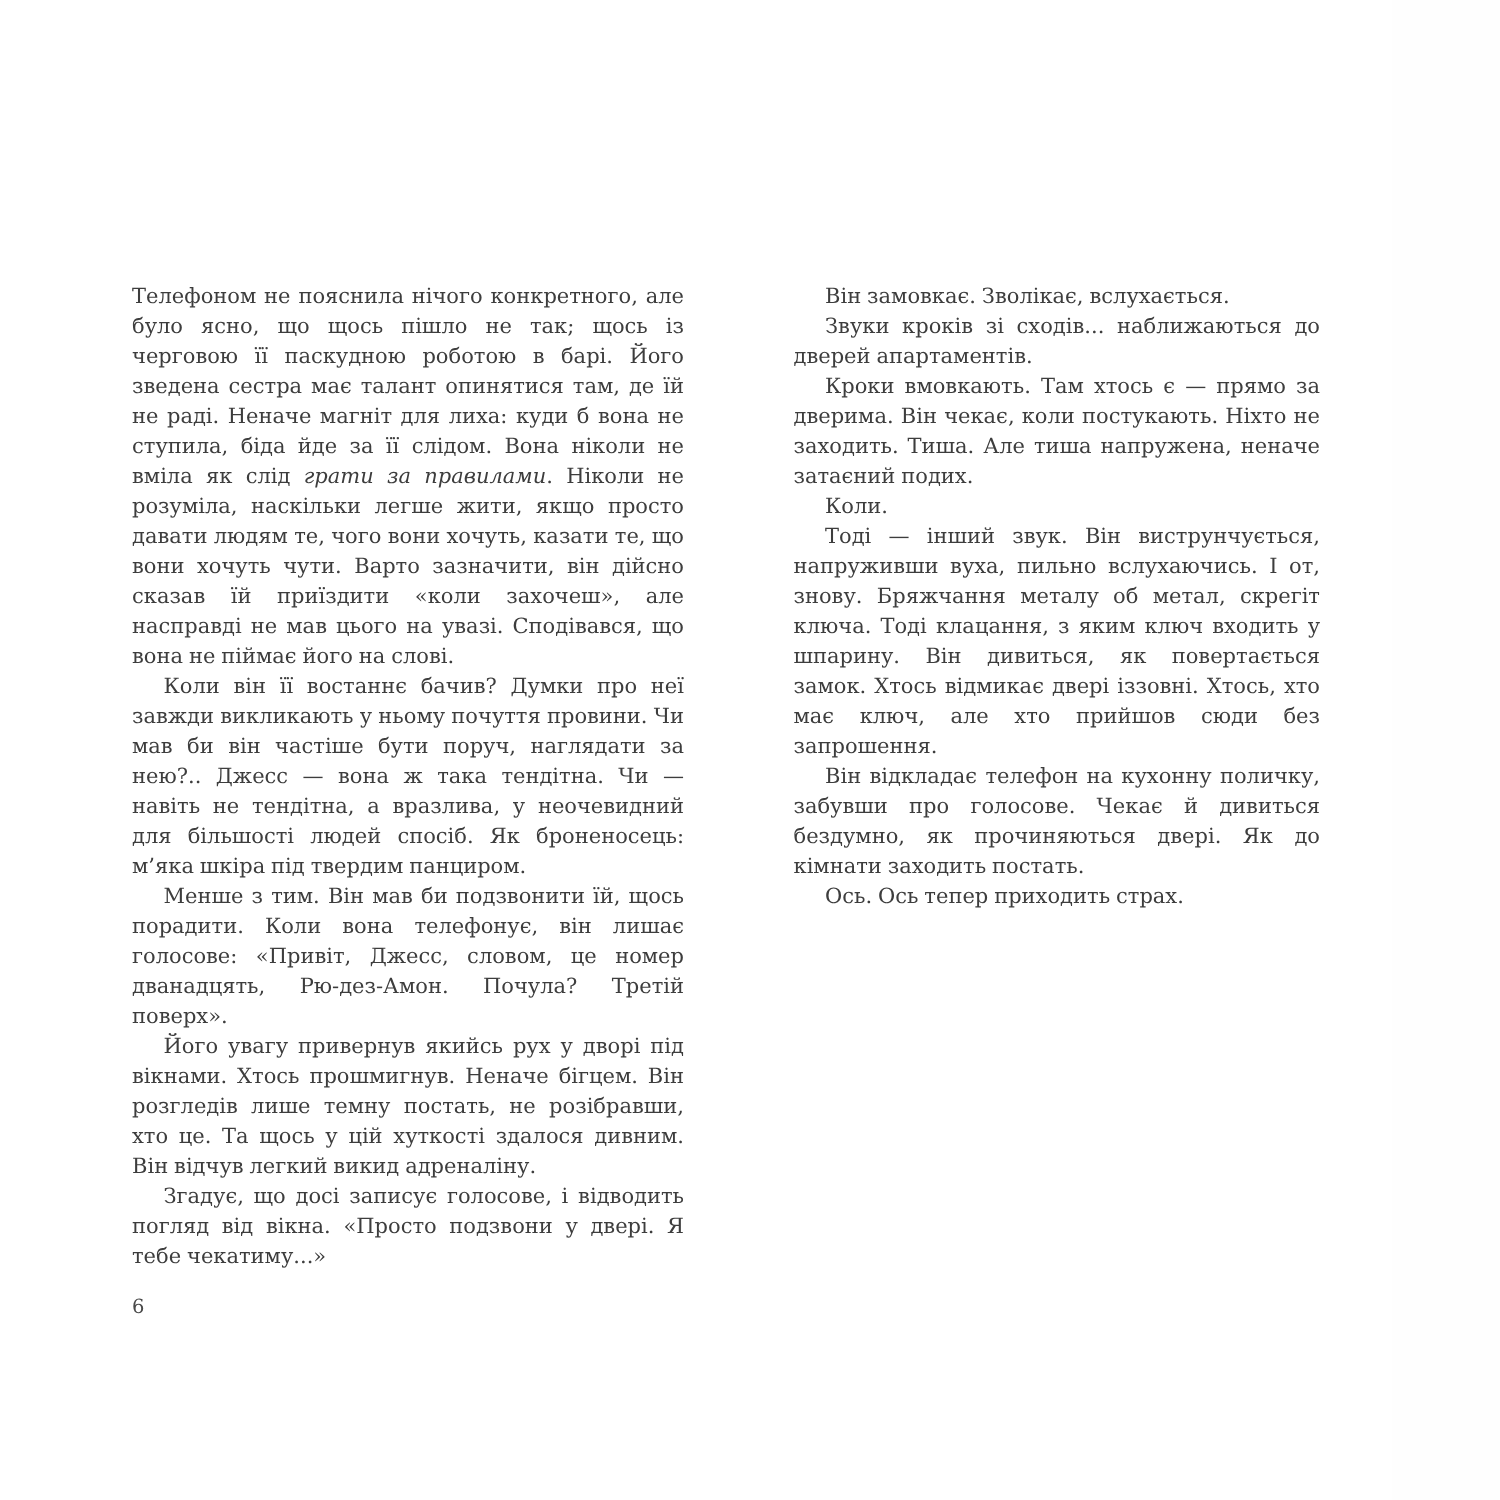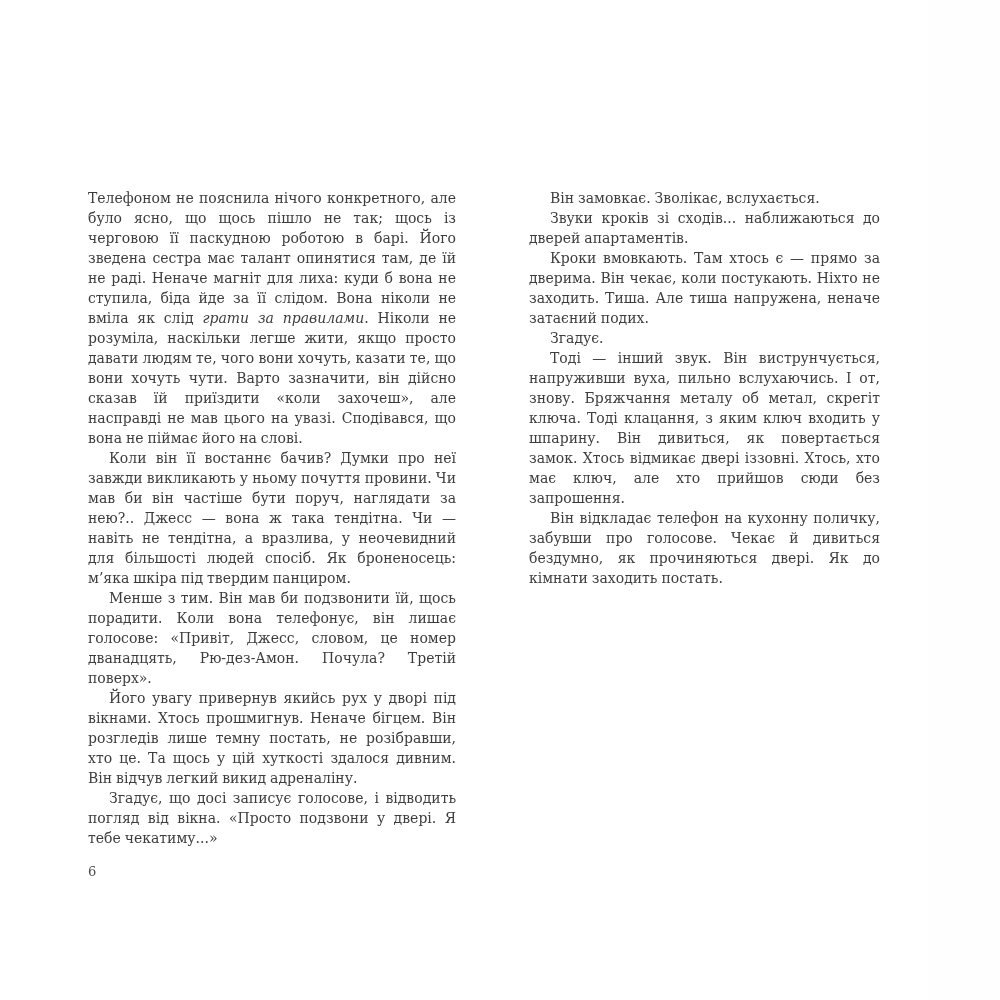--- a/index.html
+++ b/index.html
@@ -67,18 +67,19 @@
     <p class="para">Менше з тим. Він мав би подзвонити їй, щось порадити. Коли вона телефонує, він лишає голосове: «Привіт, Джесс, словом, це номер дванадцять, Рю-дез-Амон. Почула? Третій поверх».</p>
     <p class="para">Його увагу привернув якийсь рух у дворі під вікнами. Хтось прошмигнув. Неначе бігцем. Він розгледів лише темну постать, не розібравши, хто це. Та щось у цій хуткості здалося дивним. Він відчув легкий викид адреналіну.</p>
     <p class="para">Згадує, що досі записує голосове, і відводить погляд від вікна. «Просто подзвони у двері. Я тебе чекатиму...»</p>
     <div class="folio">6</div>
   </div>
 
   <div class="page page-right">
     <p class="para">Він замовкає. Зволікає, вслухається.</p>
     <p class="para">Звуки кроків зі сходів... наближаються до дверей апартаментів.</p>
     <p class="para">Кроки вмовкають. Там хтось є — прямо за дверима. Він чекає, коли постукають. Ніхто не заходить. Тиша. Але тиша напружена, неначе затаєний подих.</p>
-    <p class="para">Згадує.</p>
+    <p class="para">Коли.</p>
     <p class="para">Тоді — інший звук. Він виструнчується, напруживши вуха, пильно вслухаючись. І от, знову. Бряжчання металу об метал, скрегіт ключа. Тоді клацання, з яким ключ входить у шпарину. Він дивиться, як повертається замок. Хтось відмикає двері іззовні. Хтось, хто має ключ, але хто прийшов сюди без запрошення.</p>
     <p class="para">Він відкладає телефон на кухонну поличку, забувши про голосове. Чекає й дивиться бездумно, як прочиняються двері. Як до кімнати заходить постать.</p>
+    <p class="para">Ось. Ось тепер приходить страх.</p>
   </div>
 
 </div>
 
 </body></html>

